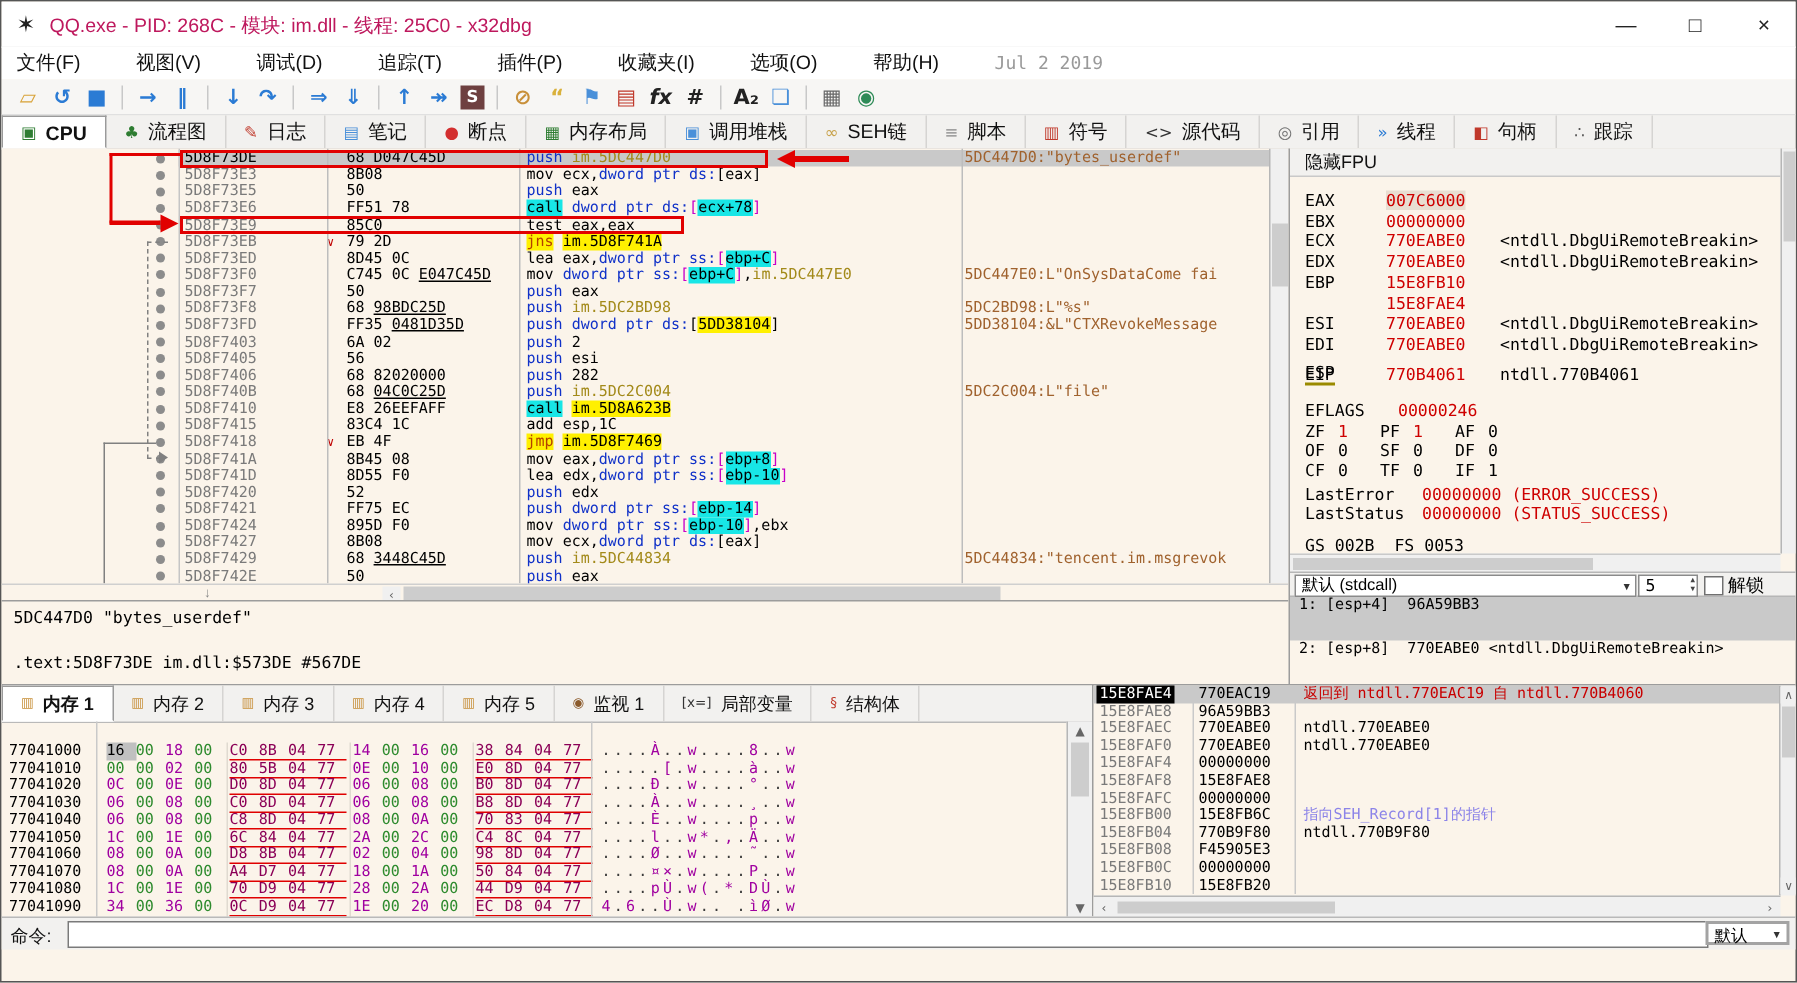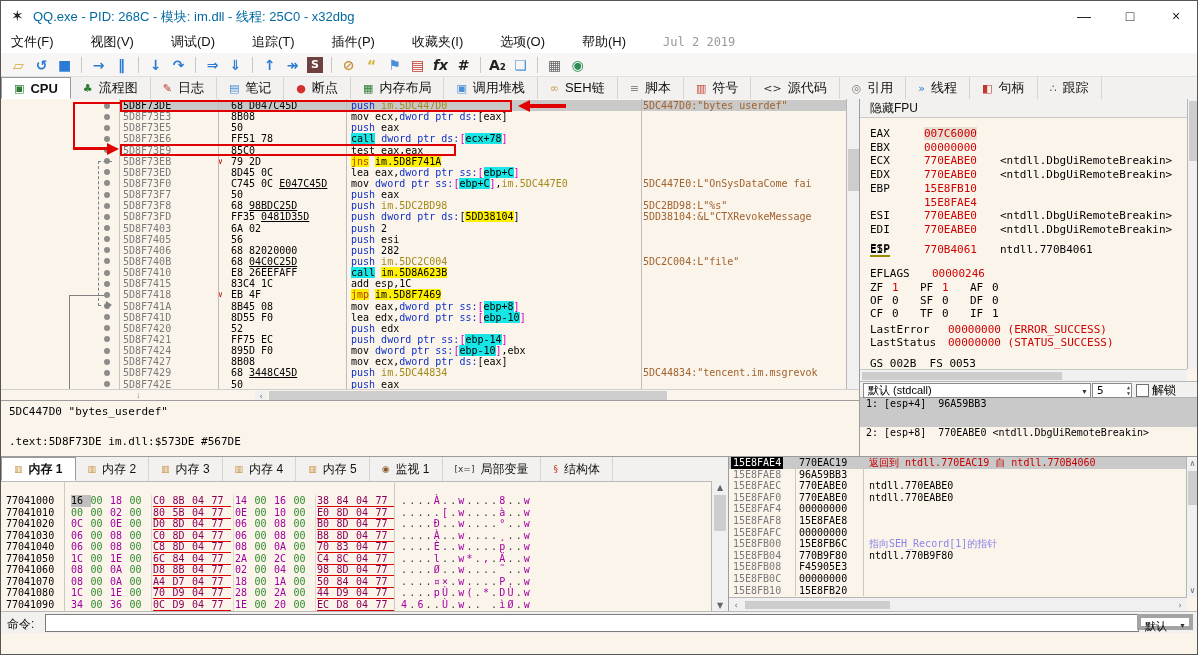--- a/index.html
+++ b/index.html
@@ -1,21 +1,21 @@
 <!DOCTYPE html>
 <html><head>
 <meta charset="utf-8">
 <style>
   html,body{margin:0;padding:0;background:#888;}
   #root{position:relative;width:1198px;height:655px;background:#FBF4EA;font-family:"Liberation Sans",sans-serif;overflow:hidden;border:1px solid #555;box-sizing:border-box;}
   .abs{position:absolute;}
   
   #titlebar{position:absolute;left:0;top:0;width:1198px;height:30px;background:#FFF;border-bottom:1px solid #E4E4E4;}
   #appicon{position:absolute;left:10px;top:6px;font-size:15px;color:#222;}
-  #wtitle{position:absolute;left:32px;top:7px;font-size:13px;color:#0369a1;}
+  #wtitle{position:absolute;left:32px;top:7px;font-size:13px;color:#be185d;}
   .wbtn{position:absolute;top:0;width:46px;height:30px;text-align:center;line-height:30px;font-size:14px;color:#222;}
   
   #menubar{position:absolute;left:0;top:30px;width:1198px;height:22px;background:#FFF;display:flex;align-items:center;padding-left:10px;box-sizing:border-box;}
   .mitem{font-size:13px;color:#111;margin-right:37px;white-space:nowrap;}
   #menudate{font-family:"DejaVu Sans Mono",monospace;font-size:12px;color:#999;}
   
   #toolbar{position:absolute;left:0;top:52px;width:1198px;height:24px;background:#F7F6F4;border-bottom:1px solid #E0E0E0;display:flex;align-items:center;padding-left:6px;box-sizing:border-box;}
   .ticon{width:23px;height:20px;line-height:20px;text-align:center;font-size:14px;font-weight:bold;font-family:"DejaVu Sans",sans-serif;}
   .tsep{width:1px;height:16px;background:#C8C8C8;margin:0 5px;}
   
@@ -108,21 +108,21 @@
   .sval{position:absolute;left:70px;color:#000;}
   .scomment{position:absolute;left:140px;width:305px;overflow:hidden;}
   .sc-red{color:#C80000;} .sc-purple{color:#8C84E8;} .sc-plain{color:#000;}
   .stacksep{position:absolute;top:0;width:1px;height:139px;background:#C9C9C9;}
   #stack-vsb{position:absolute;right:0;top:0;width:12px;height:140px;border-left:1px solid #B6B6B6;}
   #stack-hsb{position:absolute;left:0;top:140px;width:458px;height:14px;border-top:1px solid #B6B6B6;}
   
   #cmdrow{position:absolute;left:0;top:610px;width:1198px;height:22px;background:#F2F1EF;border-top:1px solid #B9B9B9;box-sizing:border-box;}
   #cmdlabel{position:absolute;left:6px;top:4px;font-size:12px;color:#111;}
   #cmdinput{position:absolute;left:44px;top:2px;width:1086px;height:16px;border:1px solid #7A7A7A;background:#FFF;font:11px "DejaVu Sans Mono",monospace;padding:0 3px;}
-  #cmddrop{position:absolute;left:1136px;top:2px;width:56px;height:16px;background:#FFF;border:4px solid #a3a3a3;font:11px/16px "Liberation Sans",sans-serif;padding-left:4px;box-sizing:border-box;}
+  #cmddrop{position:absolute;left:1136px;top:2px;width:56px;height:16px;background:#FFF;border:2px solid #a3a3a3;font:11px/16px "Liberation Sans",sans-serif;padding-left:4px;box-sizing:border-box;}
   #cmddroparr{position:absolute;right:3px;top:0px;font-size:7px;color:#333;}
   #statusbar{position:absolute;left:0;top:632px;width:1198px;height:23px;background:#DDD9D0;border-top:1px solid #B9B9B9;box-sizing:border-box;}
   #statebadge{position:absolute;left:6px;top:3px;width:58px;height:16px;background:#FFF400;color:#D40000;font:bold 12px/16px "Liberation Sans",sans-serif;text-align:center;border:1px solid #C9C294;}
   #statussep{position:absolute;left:74px;top:3px;width:1px;height:16px;background:#BBB;}
   #statusmsg{position:absolute;left:84px;top:4px;font-size:12px;color:#111;}
   #timebox{position:absolute;right:6px;top:3px;height:16px;border-left:1px solid #BBB;padding-left:10px;font:12px/16px "Liberation Sans",sans-serif;color:#111;}
 </style>
 </head>
 <body>
 

